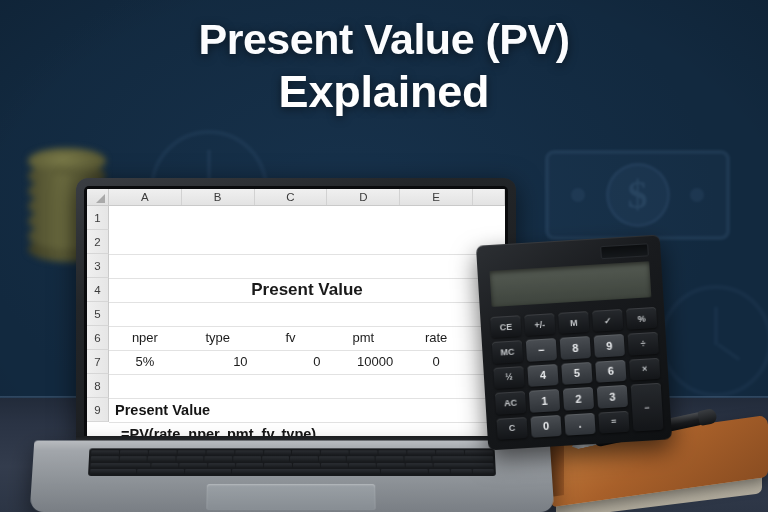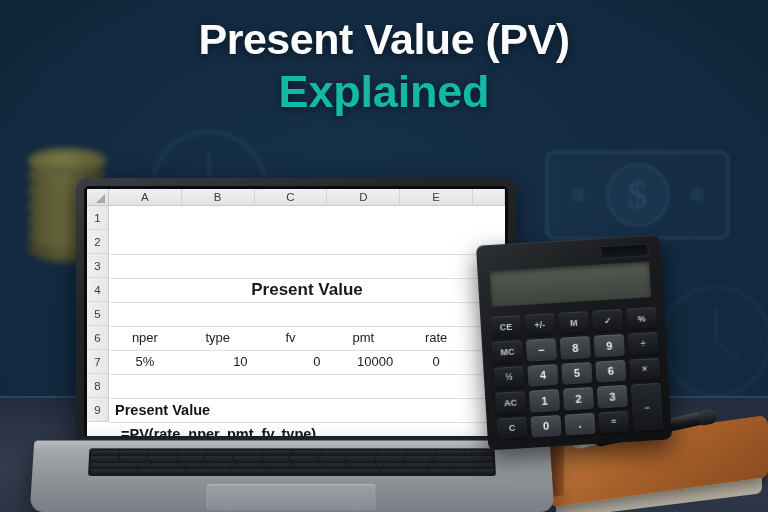--- a/index.html
+++ b/index.html
@@ -96,21 +96,21 @@
   }
 
   
   .title-wrap { position:absolute; left:0; top:18px; width:768px; text-align:center; z-index:20; }
   .title {
     font-size:43px; font-weight:bold; color:#fbfcfe; letter-spacing:-.5px;
     line-height:1.02; text-shadow:0 2px 10px rgba(0,0,0,.55);
   }
   .subtitle {
     margin-top:4px;
-    font-size:45px; font-weight:bold; color:#14b8a6; letter-spacing:-.2px;
+    font-size:45px; font-weight:bold; color:#ffffff; letter-spacing:-.2px;
     text-shadow:0 2px 9px rgba(0,0,0,.5);
   }
 
   
   .laptop { position:absolute; left:32px; top:178px; width:520px; height:334px; z-index:15; }
   .lid {
     position:absolute; left:44px; top:0; width:440px; height:268px;
     background:linear-gradient(160deg,#3a3d42 0%,#232629 30%,#15171a 100%);
     border-radius:12px 12px 3px 3px;
     box-shadow:0 6px 26px rgba(0,0,0,.55);

